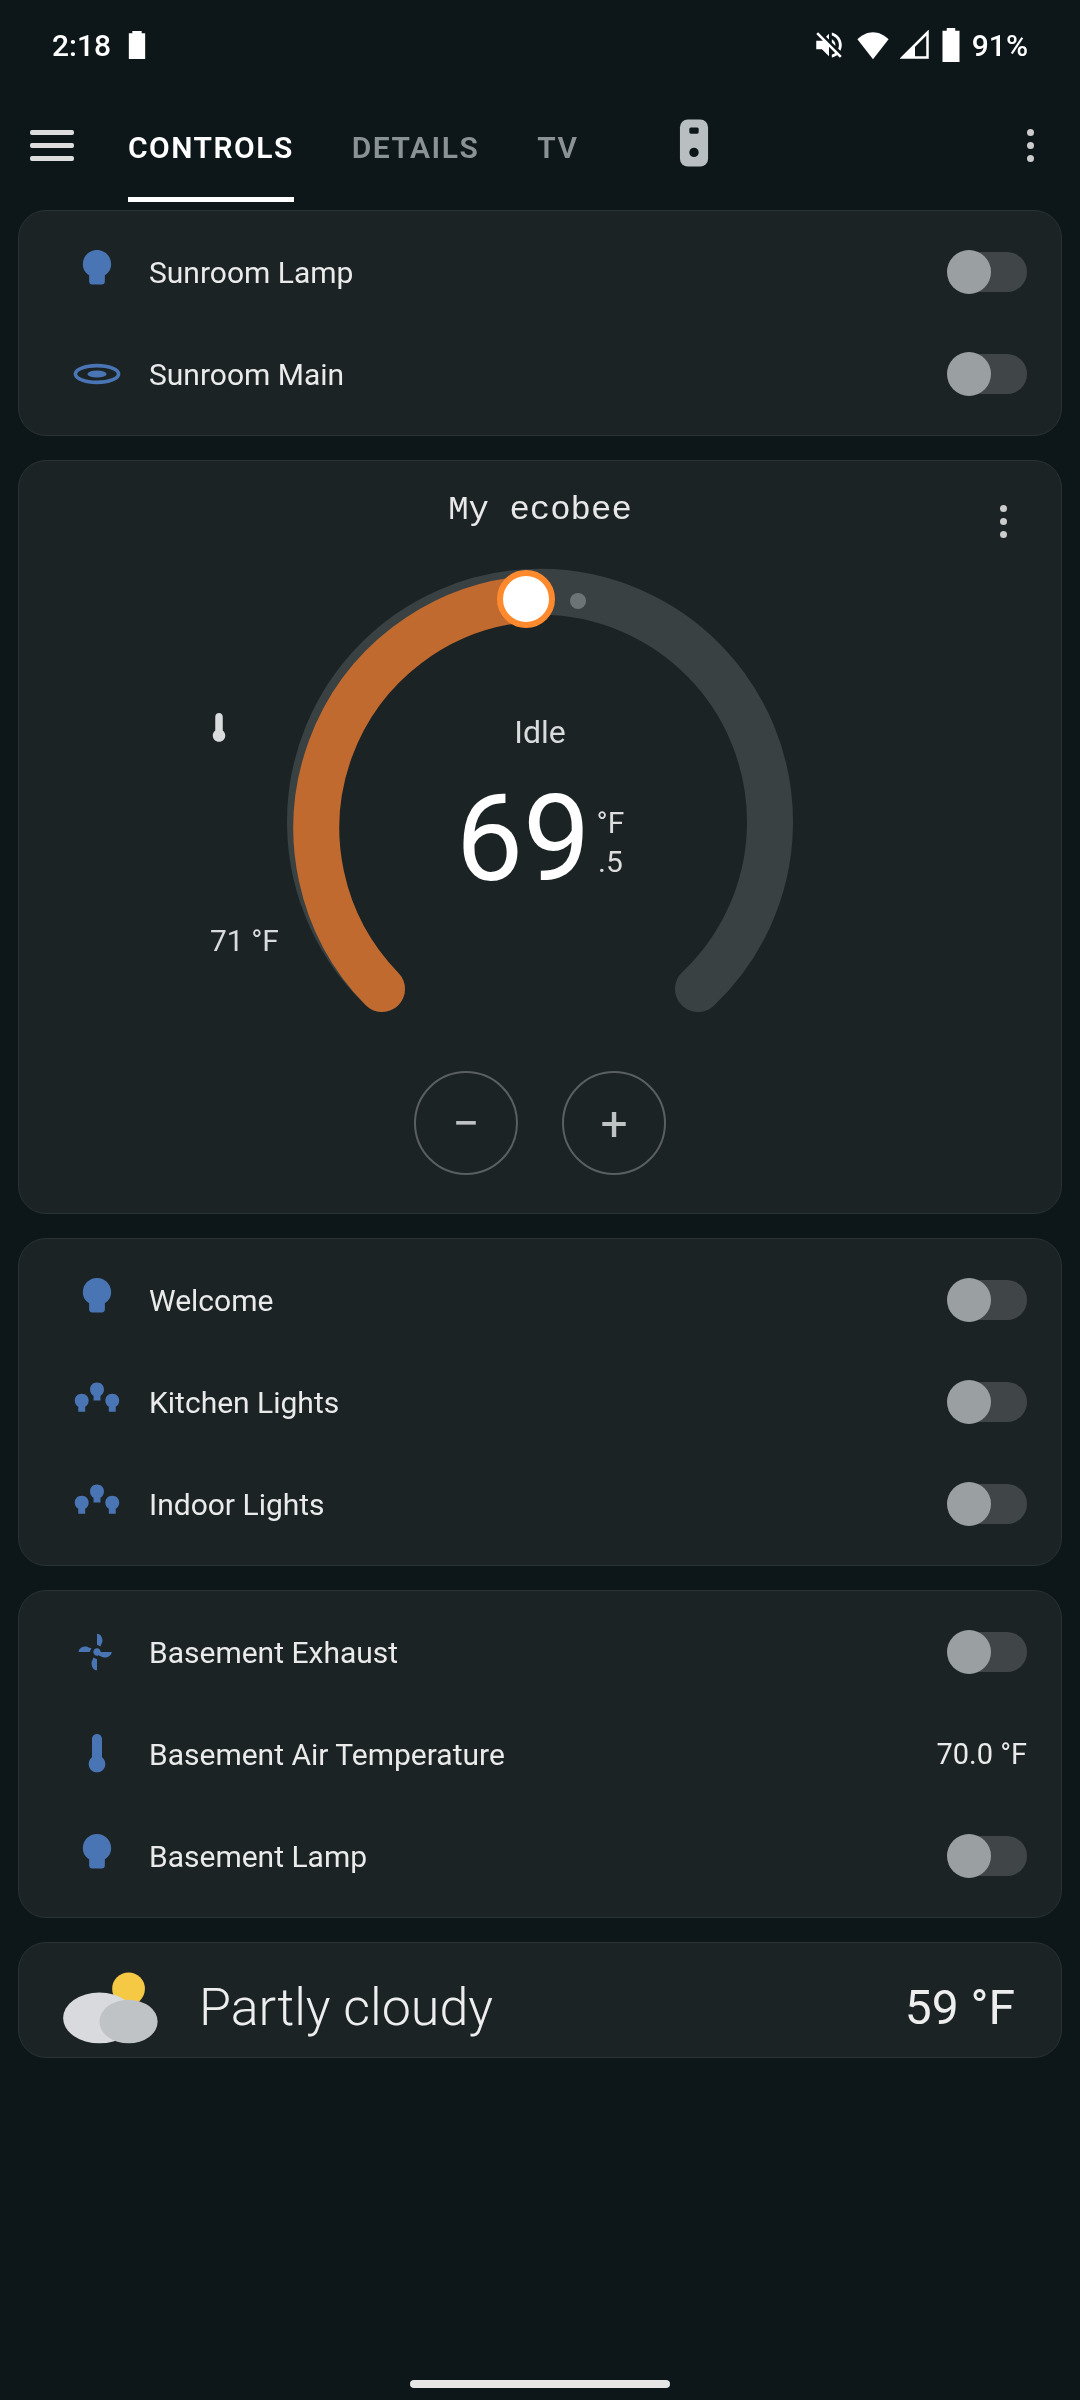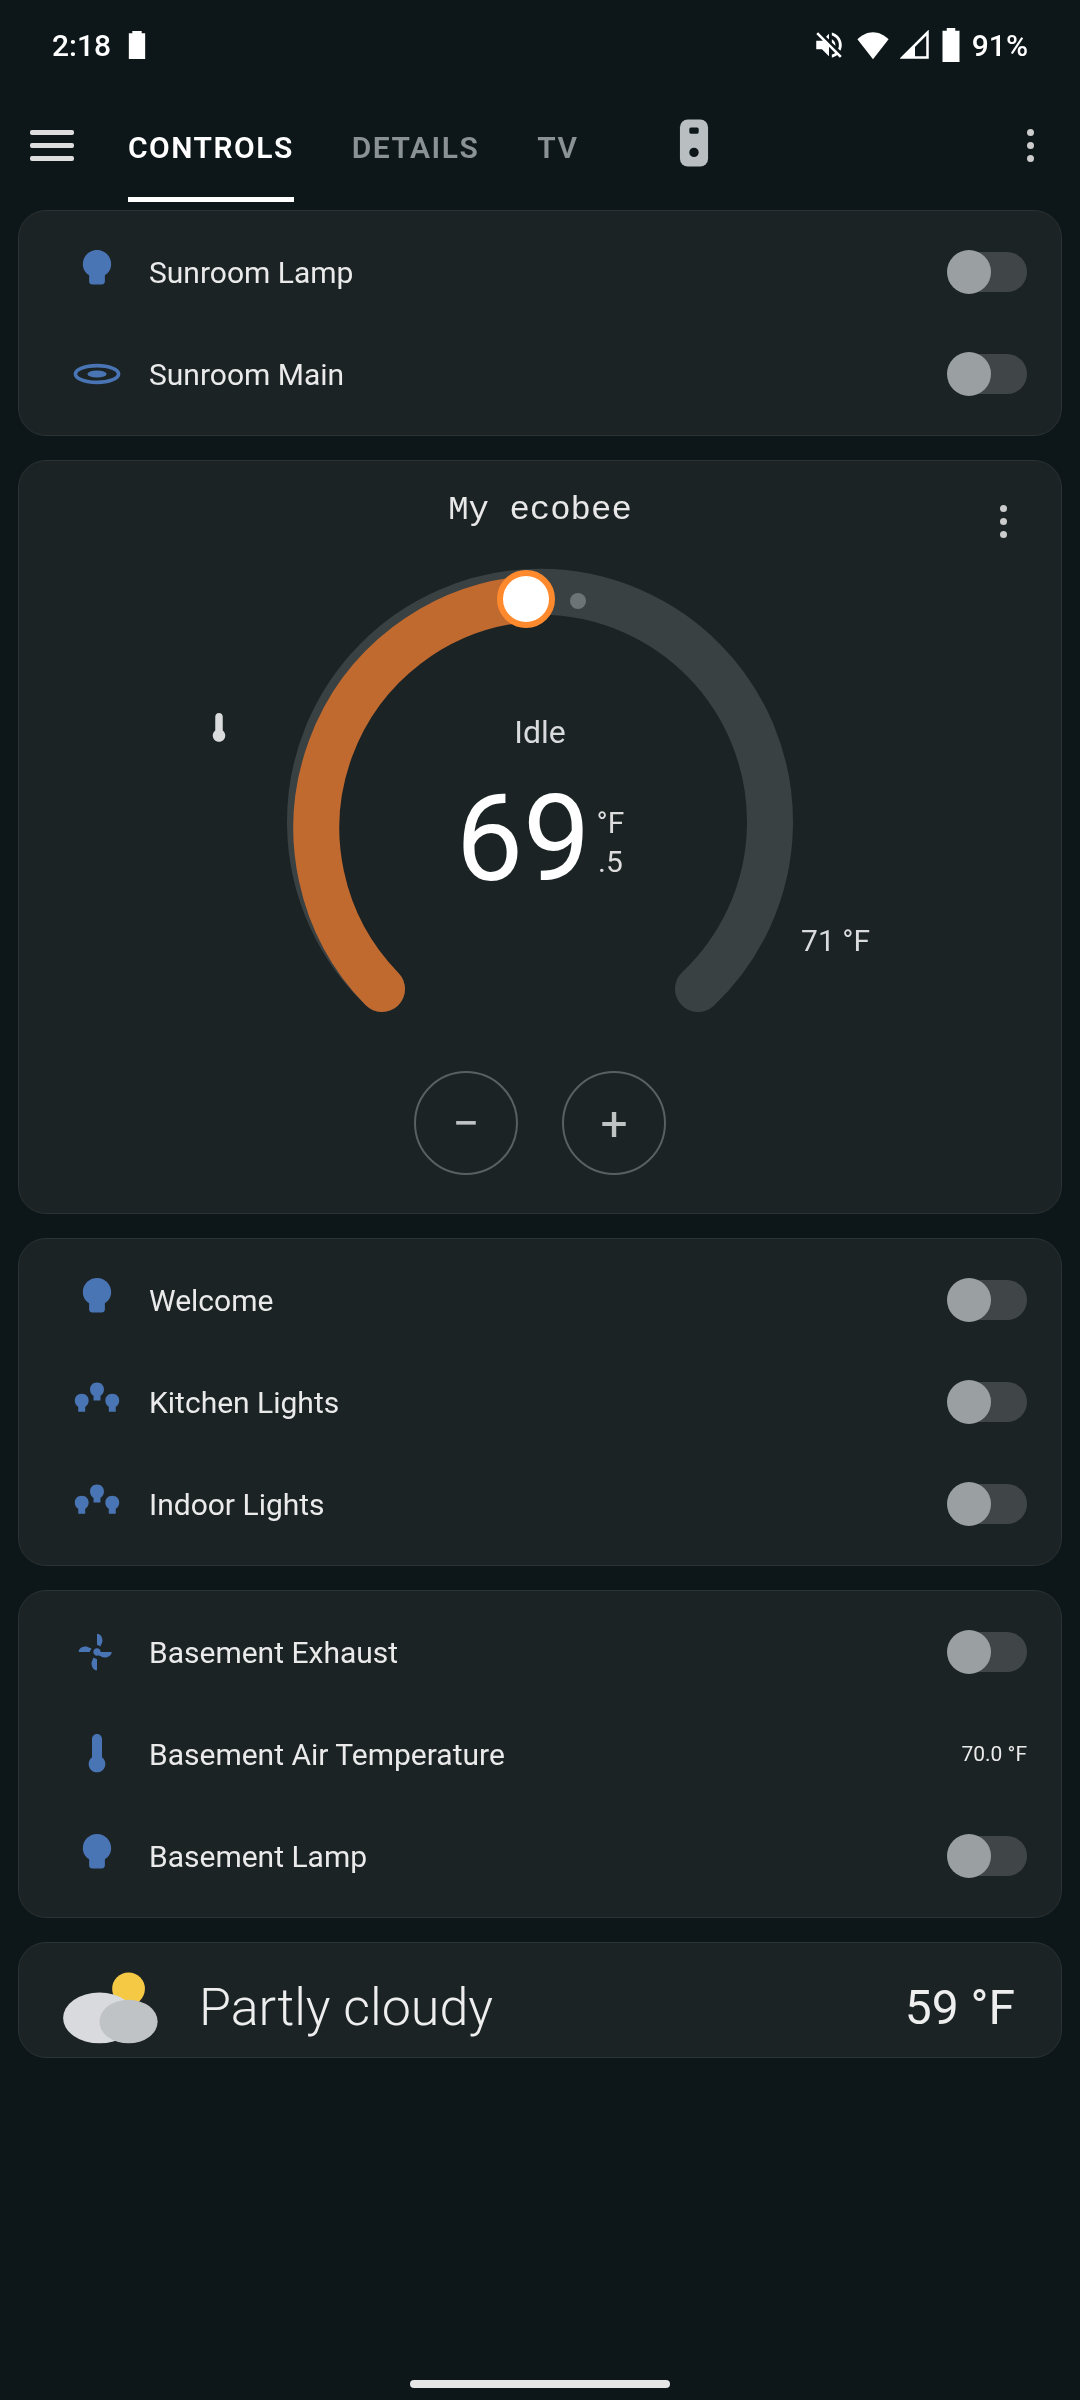--- a/index.html
+++ b/index.html
@@ -16,37 +16,37 @@
   .remote-icon { margin-left: 40px; }
   .topbar-spacer { flex: 1; }
   .kebab { width: 40px; height: 40px; display:flex; flex-direction:column; align-items:center; justify-content:center; gap:6px; cursor:pointer; }
   .kebab span{ width:7px; height:7px; background:#ccc; border-radius:50%; }
   .scroll { padding: 10px 18px 0; }
   .card { background: #1c2325; border: 1px solid #2a3234; border-radius: 28px; margin-bottom: 24px; padding: 10px 0; }
   .row { display:flex; align-items:center; height: 102px; padding: 0 34px; }
   .row-icon { width: 88px; display:flex; justify-content:center; }
   .row-icon svg { fill:#4a75b5; }
   .row-label { flex:1; font-size: 30px; color:#eaeaea; margin-left: 8px; }
-  .row-value { font-size: 21px; color:#eaeaea; }
+  .row-value { font-size: 29px; color:#eaeaea; }
   .switch { width: 78px; height: 40px; background:#404648; border-radius:20px; position:relative; cursor:pointer; }
   .switch::after { content:""; position:absolute; left:-2px; top:-2px; width:44px; height:44px; background:#9aa0a2; border-radius:50%; }
   .thermo-card { padding: 30px 0 38px; position: relative; }
   .thermo-title { text-align:center; font-size: 34px; color:#e8e8e8;font-family:Liberation Mono, monospace; }
   .thermo-kebab { position:absolute; top: 40px; right: 38px; }
   .dial-wrap { display:flex; justify-content:center; margin-top: 28px; }
   .dial { position:relative; width: 660px; height: 500px; }
   .dial svg { position:absolute; left:0; top:0; }
   .dial-center { position:absolute; left:0; right:0; top: 156px; text-align:center; }
   .state { font-size: 32px; color:#d9dbdc; margin-bottom: 28px; }
   .temp-main { display:flex; justify-content:center; align-items:center; }
   .temp-int { font-size: 120px; font-weight: 400; color:#fff; line-height: 1; }
   .temp-side { display:flex; flex-direction:column; margin-left: 6px; font-size: 30px; color:#ddd; }
   .temp-side .deg { margin-top: 6px; }
   .temp-side .frac { margin-top: 4px; }
-  .sensor { margin-top: 24px; display:flex; justify-content:flex-end; align-items:center; gap: 14px; font-size: 30px; color:#d9dbdc; }
+  .sensor { margin-top: 24px; display:flex; justify-content:flex-start; align-items:center; gap: 14px; font-size: 30px; color:#d9dbdc; }
   .dial-controls { display:flex; justify-content:center; gap: 44px; margin-top: 14px; }
   .circbtn { width: 104px; height: 104px; border:2px solid #5a6062; border-radius:50%; display:flex; align-items:center; justify-content:center; font-size: 48px; color:#bfc3c4; cursor:pointer; }
   .weather-card { padding: 24px 30px 10px; display:flex; align-items:center; }
   .weather-icon { width: 130px; display:flex; justify-content:center; }
   .weather-text { flex:1; font-size: 52px; font-weight: 300; color:#eee; margin-left: 20px; }
   .weather-temp { font-size: 48px; color:#eee; margin-right: 16px; }
   .home-indicator { position:fixed; bottom: 12px; left:50%; transform:translateX(-50%); width: 260px; height: 8px; background:#e6e6e6; border-radius:4px; }
 </style>
 </head>
 <body>

